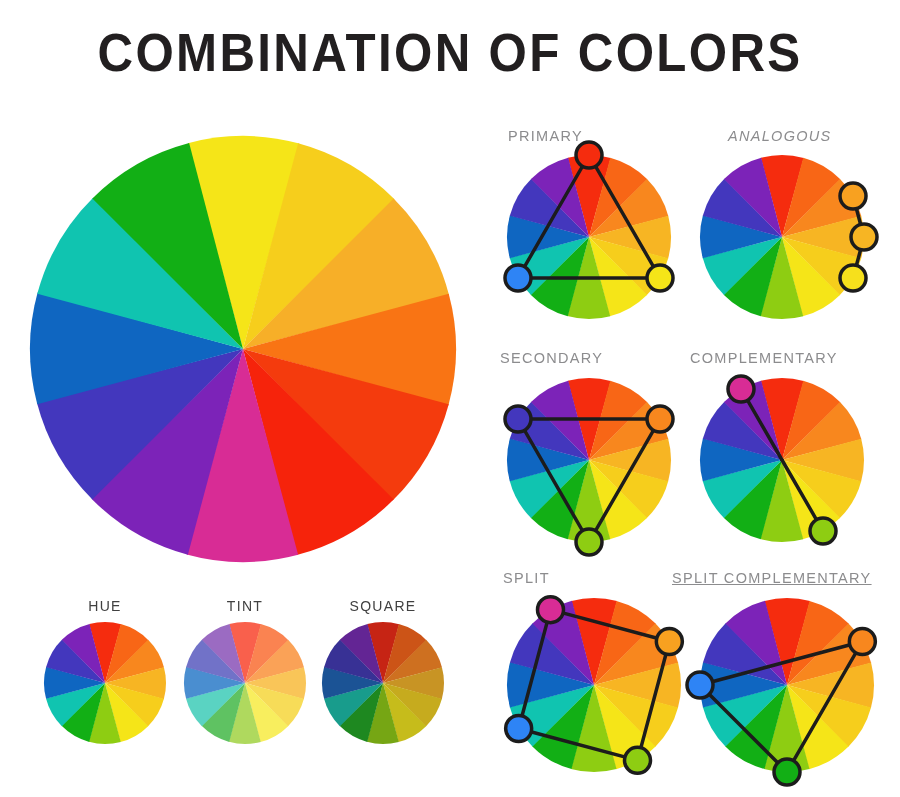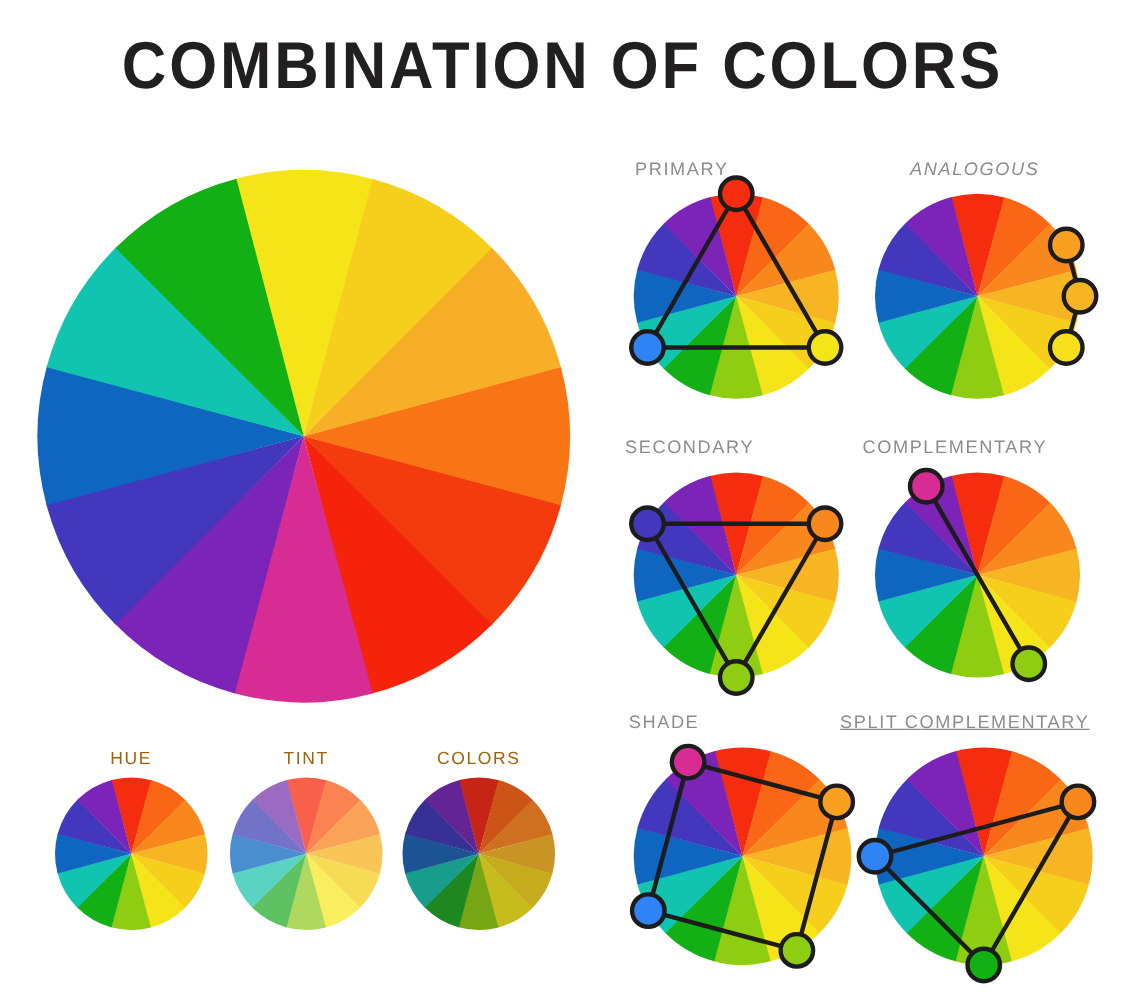--- a/index.html
+++ b/index.html
@@ -40,21 +40,21 @@
     color: #8c8c8e;
     white-space: nowrap;
     font-weight: normal;
   }
   .hts-label {
     position: absolute;
     text-align: center;
     font-family: "Liberation Sans", sans-serif;
     font-size: 14px;
     letter-spacing: 1.3px;
-    color: #a16207;
+    color: #404040;
     white-space: nowrap;
   }
 </style>
 </head>
 <body>
 
 <div id="page">
 
   <div id="title">COMBINATION OF COLORS</div>
 
@@ -166,21 +166,21 @@
           <path d="M 101.00 101.00 L 21.79 79.78 A 82.00 82.00 0 0 1 43.37 42.66 Z" fill="#4337BD"></path>
           <path d="M 101.00 101.00 L 43.02 43.02 A 82.00 82.00 0 0 1 80.26 21.67 Z" fill="#7C23B8"></path>
           <g>
             <line x1="60.00" y1="29.99" x2="101.00" y2="101.00" stroke="#1C1C1C" stroke-width="3.5" stroke-linecap="round"></line>
             <line x1="101.00" y1="101.00" x2="142.00" y2="172.01" stroke="#1C1C1C" stroke-width="3.5" stroke-linecap="round"></line>
           </g>
           <circle cx="60.00" cy="29.99" r="13" fill="#D82C95" stroke="#1C1C1C" stroke-width="3.5"></circle>
           <circle cx="142.00" cy="172.01" r="13" fill="#8ECD12" stroke="#1C1C1C" stroke-width="3.5"></circle>
         </svg>
       </div>
-      <div class="scheme-label" style="left: 503px; top: 570px; width: 170px;">SHADE</div>
+      <div class="scheme-label" style="left: 503px; top: 570px; width: 170px;">SPLIT</div>
       <div class="wheel" style="left: 488px; top: 579px;">
         <svg width="212" height="212" viewBox="0 0 212 212">
           <path d="M 106.00 106.00 L 83.48 21.96 A 87.00 87.00 0 0 1 129.03 22.10 Z" fill="#F52C0E"></path>
           <path d="M 106.00 106.00 L 128.52 21.96 A 87.00 87.00 0 0 1 167.89 44.86 Z" fill="#F86616"></path>
           <path d="M 106.00 106.00 L 167.52 44.48 A 87.00 87.00 0 0 1 190.17 84.00 Z" fill="#F8871E"></path>
           <path d="M 106.00 106.00 L 190.04 83.48 A 87.00 87.00 0 0 1 189.90 129.03 Z" fill="#F7B523"></path>
           <path d="M 106.00 106.00 L 190.04 128.52 A 87.00 87.00 0 0 1 167.14 167.89 Z" fill="#F6CE1C"></path>
           <path d="M 106.00 106.00 L 167.52 167.52 A 87.00 87.00 0 0 1 128.00 190.17 Z" fill="#F5E518"></path>
           <path d="M 106.00 106.00 L 128.52 190.04 A 87.00 87.00 0 0 1 82.97 189.90 Z" fill="#8ECD12"></path>
           <path d="M 106.00 106.00 L 83.48 190.04 A 87.00 87.00 0 0 1 44.11 167.14 Z" fill="#12AF15"></path>
@@ -255,21 +255,21 @@
           <path d="M 61.00 61.00 L 119.92 76.79 A 61.00 61.00 0 0 1 103.87 104.40 Z" fill="#F7DC58"></path>
           <path d="M 61.00 61.00 L 104.13 104.13 A 61.00 61.00 0 0 1 76.43 120.02 Z" fill="#F8EE5E"></path>
           <path d="M 61.00 61.00 L 76.79 119.92 A 61.00 61.00 0 0 1 44.85 119.82 Z" fill="#AFD95E"></path>
           <path d="M 61.00 61.00 L 45.21 119.92 A 61.00 61.00 0 0 1 17.60 103.87 Z" fill="#5FC262"></path>
           <path d="M 61.00 61.00 L 17.87 104.13 A 61.00 61.00 0 0 1 1.98 76.43 Z" fill="#5AD3C2"></path>
           <path d="M 61.00 61.00 L 2.08 76.79 A 61.00 61.00 0 0 1 2.18 44.85 Z" fill="#4A8ED0"></path>
           <path d="M 61.00 61.00 L 2.08 45.21 A 61.00 61.00 0 0 1 18.13 17.60 Z" fill="#7172C8"></path>
           <path d="M 61.00 61.00 L 17.87 17.87 A 61.00 61.00 0 0 1 45.57 1.98 Z" fill="#9B6BC2"></path>
         </svg>
       </div>
-      <div class="hts-label" style="left: 318px; top: 598px; width: 130px;">COLORS</div>
+      <div class="hts-label" style="left: 318px; top: 598px; width: 130px;">SQUARE</div>
       <div class="wheel" style="left: 322px; top: 622px;">
         <svg width="122" height="122" viewBox="0 0 122 122">
           <path d="M 61.00 61.00 L 45.21 2.08 A 61.00 61.00 0 0 1 77.15 2.18 Z" fill="#C62414"></path>
           <path d="M 61.00 61.00 L 76.79 2.08 A 61.00 61.00 0 0 1 104.40 18.13 Z" fill="#CC5417"></path>
           <path d="M 61.00 61.00 L 104.13 17.87 A 61.00 61.00 0 0 1 120.02 45.57 Z" fill="#CE7020"></path>
           <path d="M 61.00 61.00 L 119.92 45.21 A 61.00 61.00 0 0 1 119.82 77.15 Z" fill="#C89424"></path>
           <path d="M 61.00 61.00 L 119.92 76.79 A 61.00 61.00 0 0 1 103.87 104.40 Z" fill="#C6AB1E"></path>
           <path d="M 61.00 61.00 L 104.13 104.13 A 61.00 61.00 0 0 1 76.43 120.02 Z" fill="#C6BC1B"></path>
           <path d="M 61.00 61.00 L 76.79 119.92 A 61.00 61.00 0 0 1 44.85 119.82 Z" fill="#76A614"></path>
           <path d="M 61.00 61.00 L 45.21 119.92 A 61.00 61.00 0 0 1 17.60 103.87 Z" fill="#1E8820"></path>

